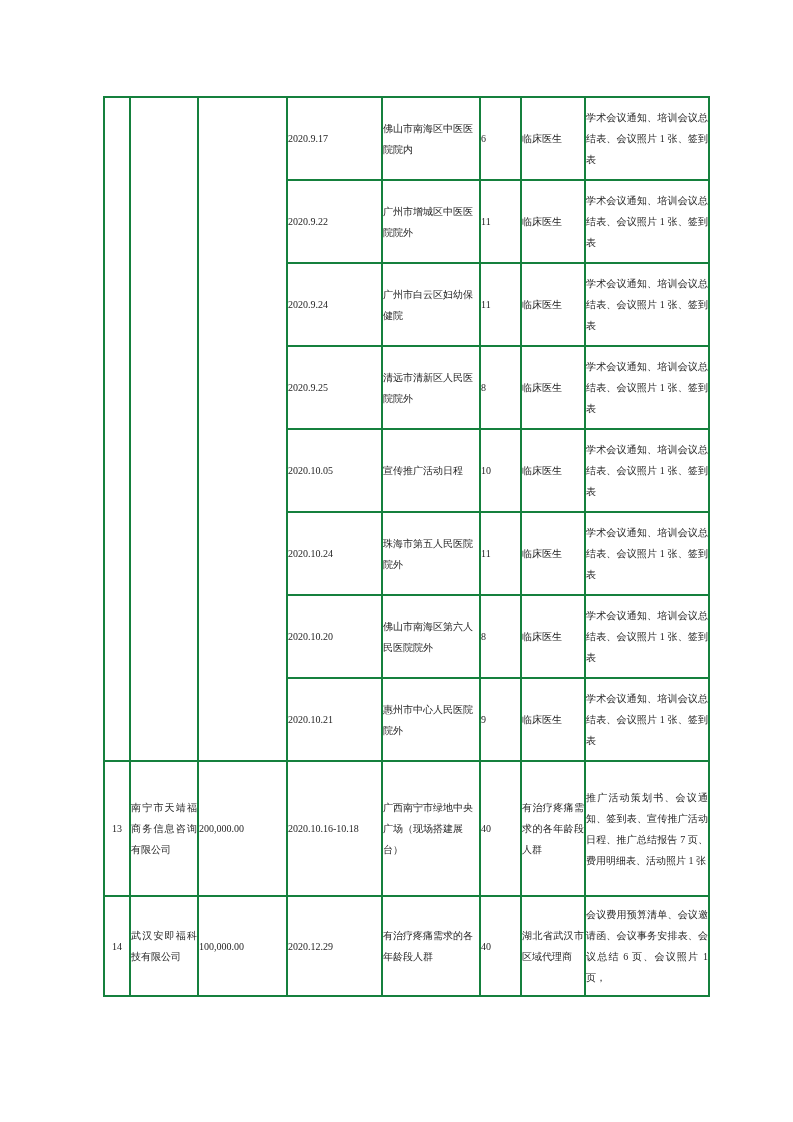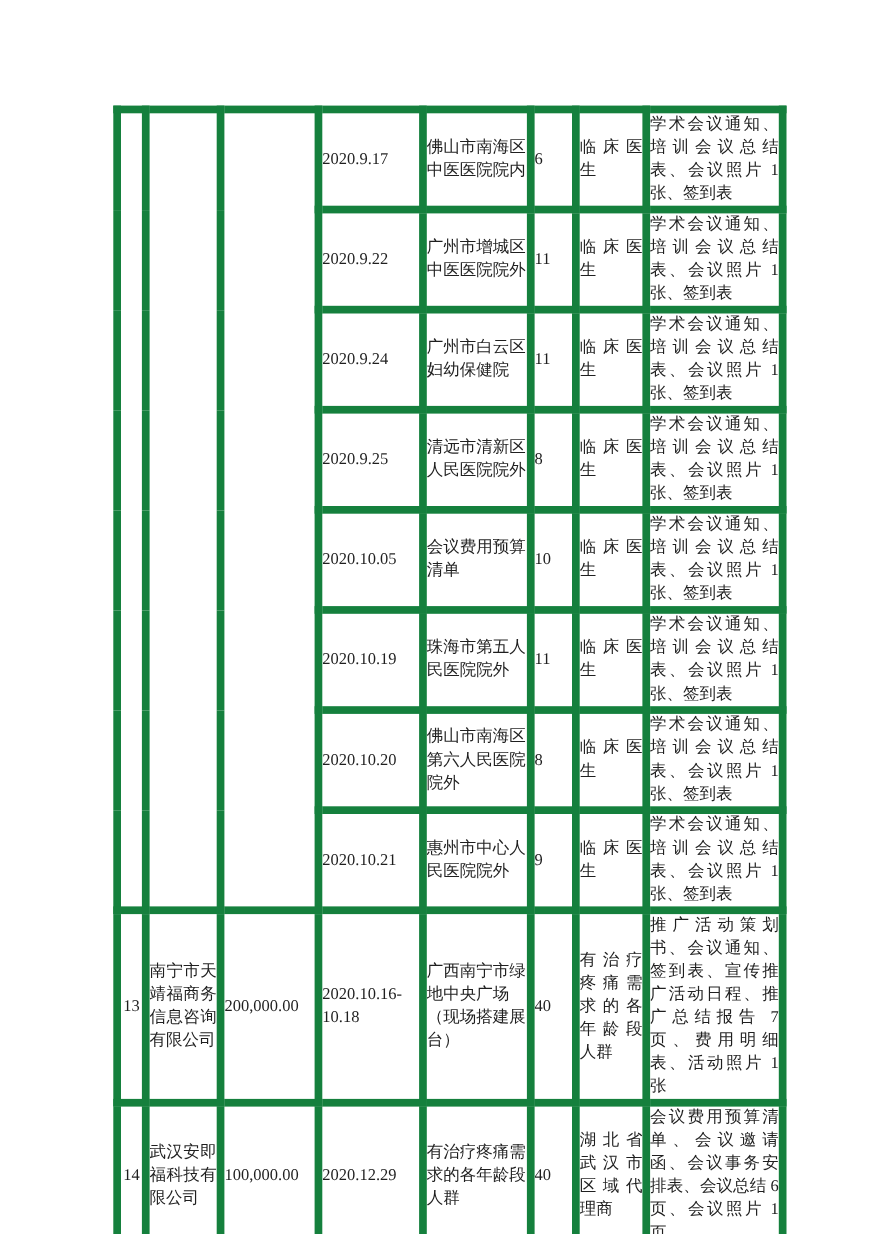--- a/index.html
+++ b/index.html
@@ -17,23 +17,23 @@
   }
   table.doc-table {
     position: absolute;
     left: 103px; top: 96px;
     width: 605px;
     border-collapse: collapse;
     table-layout: fixed;
     color: #1f1f1f;
   }
   table.doc-table td {
-    border: 7px solid #15803d;
+    border: 2px solid #15803d;
     vertical-align: middle;
-    font-size: 15px;
+    font-size: 10px;
     line-height: 21px;
     padding: 0;
     overflow: hidden;
     word-break: break-word;
   }
   tr.sub-row  { height: 83px; }
   tr.row-14   { height: 135px; }
   tr.row-15   { height: 100px; }
   td.c-no     { text-align: center; }
   td.c-company{ padding: 0 8px; text-align: justify; text-justify: inter-character; }
@@ -92,27 +92,27 @@
       </tr>
       <tr class="sub-row">
         <td class="c-date">2020.9.25</td>
         <td class="c-loc">清远市清新区人民医院院外</td>
         <td class="c-count">8</td>
         <td class="c-aud">临床医生</td>
         <td class="c-docs">学术会议通知、培训会议总结表、会议照片 1 张、签到表</td>
       </tr>
       <tr class="sub-row">
         <td class="c-date">2020.10.05</td>
-        <td class="c-loc">会议费用预算清单</td>
+        <td class="c-loc">宣传推广活动日程</td>
         <td class="c-count">10</td>
         <td class="c-aud">临床医生</td>
         <td class="c-docs">学术会议通知、培训会议总结表、会议照片 1 张、签到表</td>
       </tr>
       <tr class="sub-row">
-        <td class="c-date">2020.10.19</td>
+        <td class="c-date">2020.10.24</td>
         <td class="c-loc">珠海市第五人民医院院外</td>
         <td class="c-count">11</td>
         <td class="c-aud">临床医生</td>
         <td class="c-docs">学术会议通知、培训会议总结表、会议照片 1 张、签到表</td>
       </tr>
       <tr class="sub-row">
         <td class="c-date">2020.10.20</td>
         <td class="c-loc">佛山市南海区第六人民医院院外</td>
         <td class="c-count">8</td>
         <td class="c-aud">临床医生</td>

